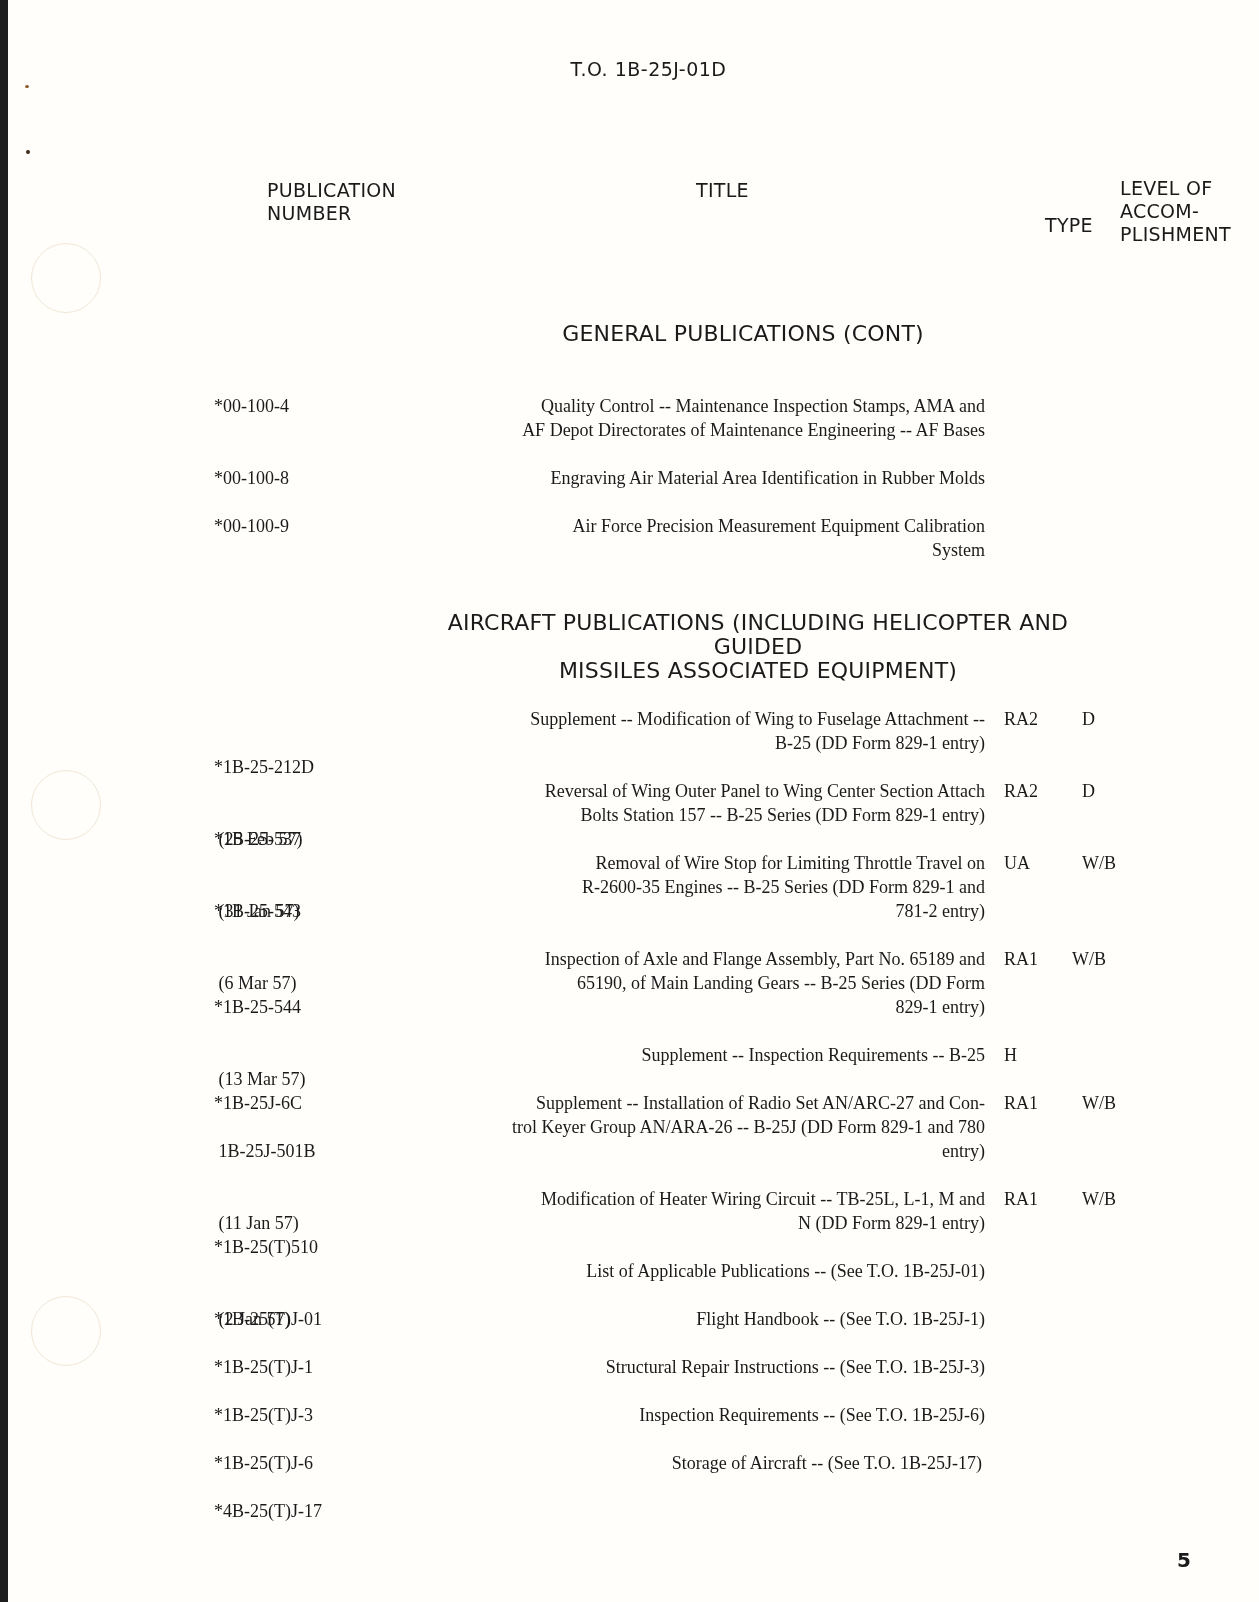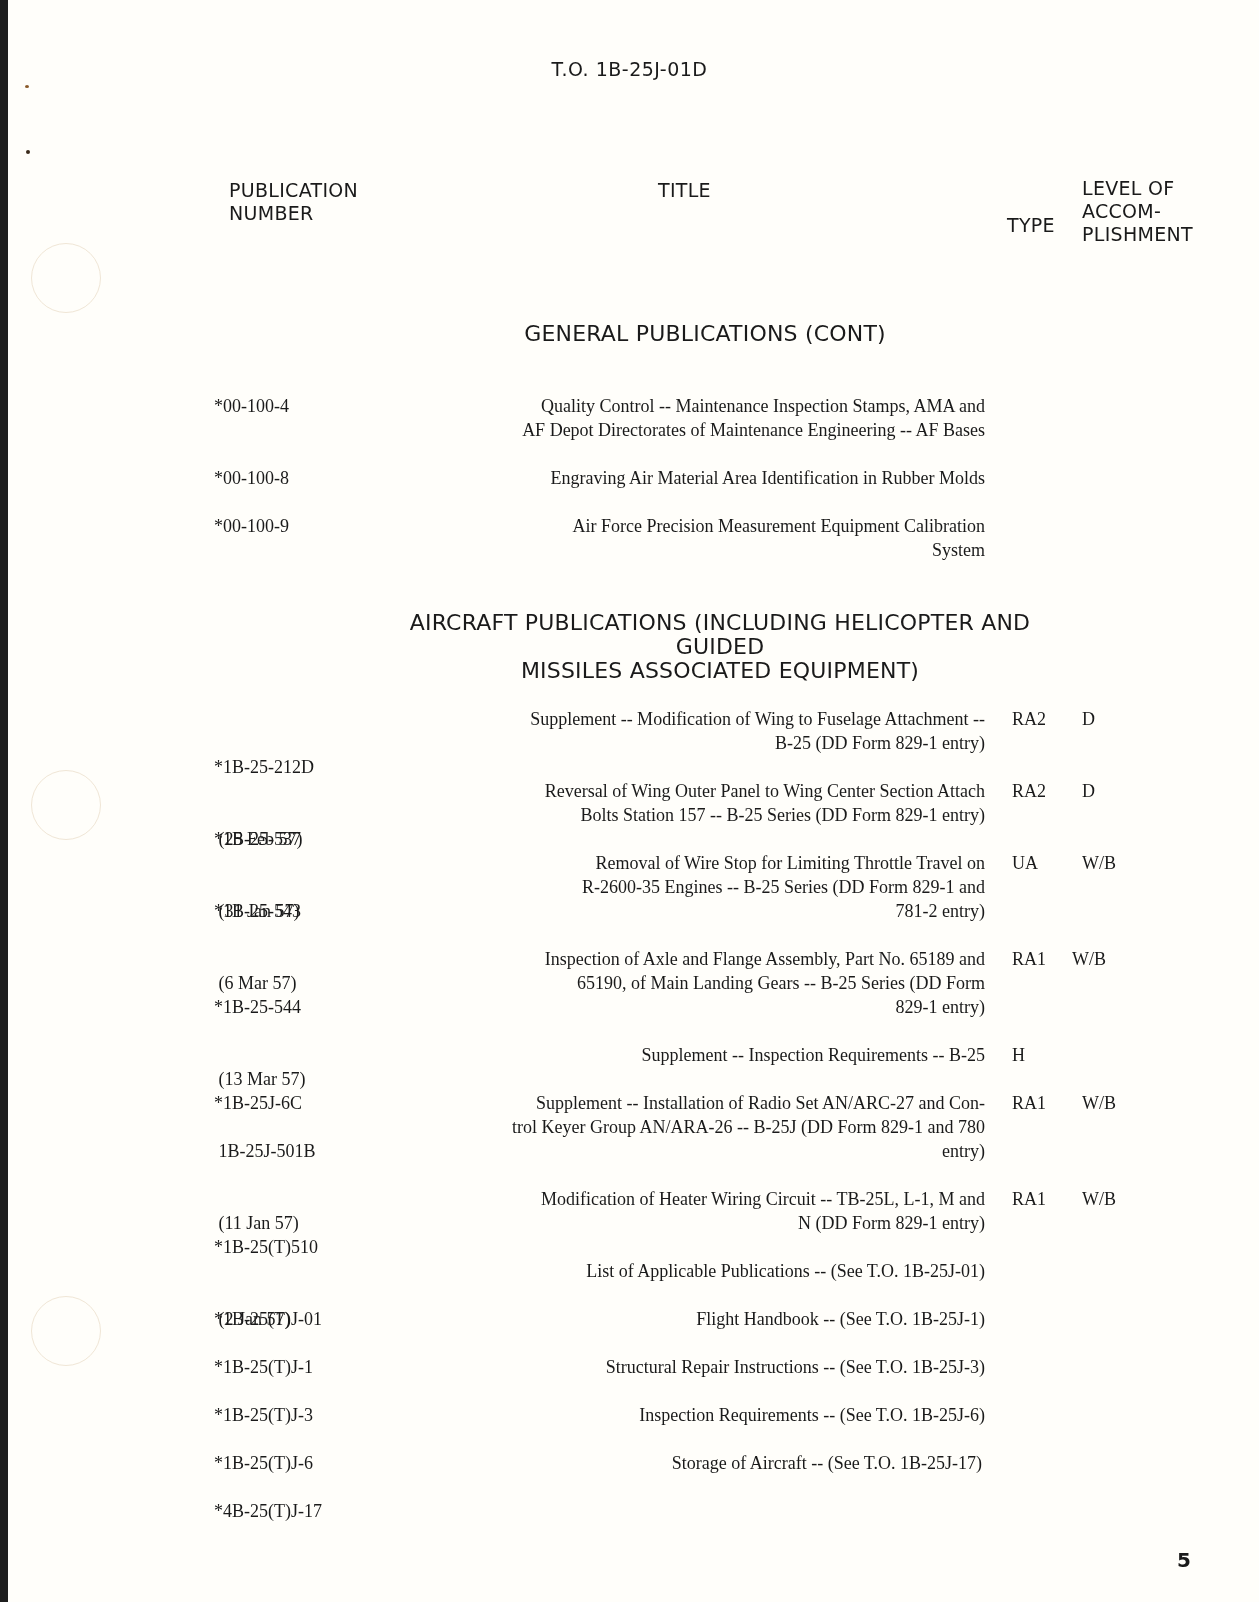--- a/index.html
+++ b/index.html
@@ -11,28 +11,28 @@
       position: absolute; left: 0; top: 0; width: 8px; height: 1602px;
       background: #1e1e1e;
     }
     .punch-hole {
       position: absolute; left: 31px; width: 68px; height: 68px;
       border-radius: 50%; border: 1px solid #f0e6d6; background: #fffefa;
     }
     .speck { position: absolute; border-radius: 50%; background: #3a2a1a; }
     .sans { font-family: "DejaVu Sans", sans-serif; color: #1a1a1a; }
     .serif { font-family: "Liberation Serif", serif; color: #1a1a1a; }
-    .abs { position: absolute; }
+    .abs { position: absolute; padding-left: 38px; }
     .doc-id { left: 0; right: 0; top: 58px; text-align: center; font-size: 19px; letter-spacing: 0.5px; }
     .col-h { font-size: 19px; line-height: 23px; letter-spacing: 0.3px; }
     .section-h { font-size: 22px; line-height: 24px; text-align: center; letter-spacing: 0.2px; }
     .entry { position: absolute; left: 0; width: 1259px; font-size: 18px; line-height: 24px; }
     .entry .num { position: absolute; left: 214px; white-space: pre; }
     .entry .title { position: absolute; left: 395px; width: 590px; text-align: right; }
-    .entry .type { position: absolute; left: 1004px; margin-left: 8px; }
+    .entry .type { position: absolute; left: 1004px; }
     .entry .level { position: absolute; left: 1082px; }
     .page-num { right: 68px; top: 1548px; font-size: 20px; font-weight: bold; }
   </style>
 </head>
 <body>
 
 <div class="left-edge"></div>
 <div class="punch-hole" style="top:243px"></div>
 <div class="punch-hole" style="top:770px"></div>
 <div class="punch-hole" style="top:1296px"></div>

